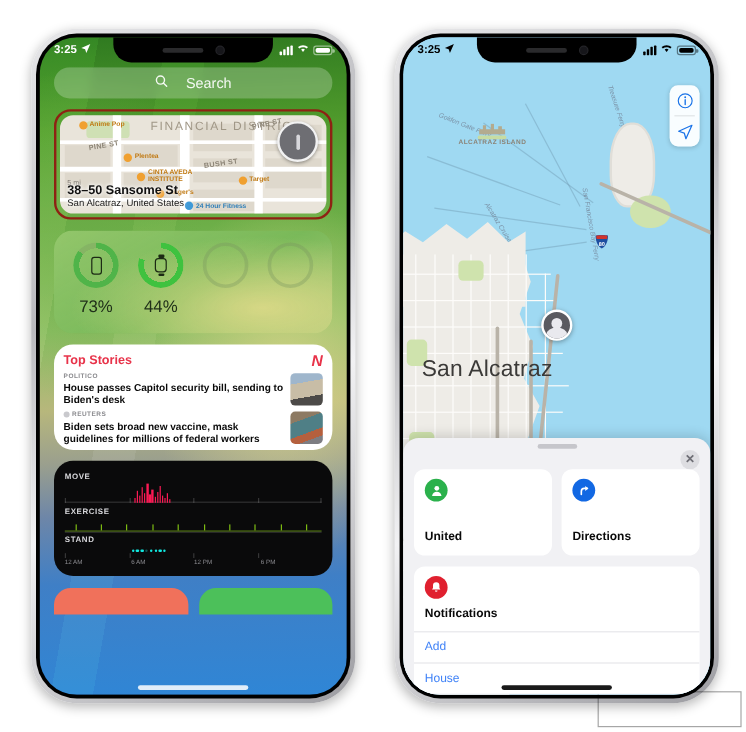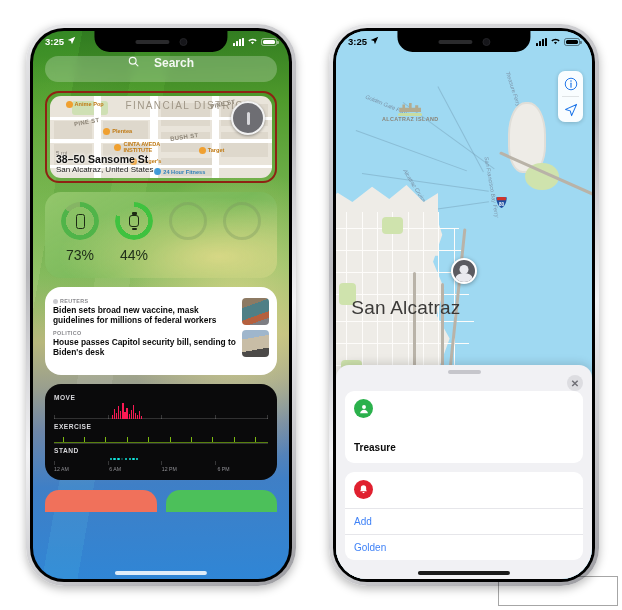--- a/index.html
+++ b/index.html
@@ -94,24 +94,23 @@
     background:
       linear-gradient(100deg, rgba(255,255,255,.10) 0 14%, rgba(0,0,0,0) 14% 30%,
                       rgba(255,255,255,.08) 30% 40%, rgba(0,0,0,0) 40%);
     mix-blend-mode: overlay;
   }
   .today { position:absolute; inset:0; padding:25px 12px 0; z-index:10;
            display:flex; flex-direction:column; gap:9px; }
 
   .searchbar {
     height:26px; border-radius:13px; background:rgba(255,255,255,.24);
-    display:flex; justify-content:center; gap:15px;
+    display:flex; align-items:center; justify-content:center; gap:15px;
     color:rgba(255,255,255,.92); font-size:12px;
     backdrop-filter: blur(4px);
-    font-weight: bold;
   }
 
   
   .annot {
     position:relative;
     border:2.5px solid #8e2213; border-radius:14px; padding:3px;
   }
 
   
   .maps-widget {
@@ -459,38 +458,42 @@
             </div>
             <div class="pcts">
               <span>73%</span>
               <span>44%</span>
               <span></span>
               <span></span>
             </div>
           </div>
 
           <div class="news-widget">
+            <div class="news-head">
+              <div class="news-title">Top Stories</div>
+              <div class="news-logo">N</div>
+            </div>
+            <div class="story">
+              <div class="story-txt">
+                <div class="src">
+                  <span>POLITICO</span>
+                </div>
+                <div class="headline">House passes Capitol security bill, sending to Biden's desk</div>
+              </div>
+              <div class="thumb t2"></div>
+            </div>
             <div class="story">
               <div class="story-txt">
                 <div class="src">
                   <span class="sdot"></span>
                   <span>REUTERS</span>
                 </div>
                 <div class="headline">Biden sets broad new vaccine, mask guidelines for millions of federal workers</div>
               </div>
               <div class="thumb t1"></div>
-            </div>
-            <div class="story">
-              <div class="story-txt">
-                <div class="src">
-                  <span>POLITICO</span>
-                </div>
-                <div class="headline">House passes Capitol security bill, sending to Biden's desk</div>
-              </div>
-              <div class="thumb t2"></div>
             </div>
           </div>
 
           <div class="fit-widget">
             <div class="fit-right">
               <div>
                 <div class="chart-lab">MOVE</div>
                 <div class="chart">
                   <div class="base"></div>
                   <div class="tick" style="left:0"></div>
@@ -681,35 +684,45 @@
           <div class="sheet-close">✕</div>
 
           <div class="cards">
             <div class="card">
               <div class="cic" style="background:#2bb14c">
                 <svg width="12" height="12" viewBox="0 0 14 14">
                     <circle cx="7" cy="4.6" r="2.3" fill="#fff"></circle>
                     <path d="M2.4 12c.5-2.6 2.4-4 4.6-4s4.1 1.4 4.6 4z" fill="#fff"></path>
                   </svg>
               </div>
-              <div class="card-lab">Treasure</div>
+              <div class="card-lab">United</div>
+            </div>
+            <div class="card">
+              <div class="cic" style="background:#1268e3">
+                <svg width="12" height="12" viewBox="0 0 14 14">
+                    <path d="M4 10.5V7.6c0-1.6 1.3-2.9 2.9-2.9h3" fill="none" stroke="#fff" stroke-width="1.6" stroke-linecap="round"></path>
+                    <path d="m7.8 2.3 3 2.4-3 2.4z" fill="#fff"></path>
+                  </svg>
+              </div>
+              <div class="card-lab">Directions</div>
             </div>
           </div>
 
           <div class="list">
             <div class="list-main">
               <div class="cic" style="background:#e0202f">
                 <svg width="11" height="11" viewBox="0 0 14 14">
                     <path d="M7 1.6a3.4 3.4 0 0 0-3.4 3.4v2.6L2.6 9.3h8.8L10.4 7.6V5A3.4 3.4 0 0 0 7 1.6z" fill="#fff"></path>
                     <path d="M5.6 10.3a1.4 1.4 0 0 0 2.8 0z" fill="#fff"></path>
                   </svg>
               </div>
+              <div class="card-lab">Notifications</div>
             </div>
             <div class="list-row">Add</div>
-            <div class="list-row">Golden</div>
+            <div class="list-row">House</div>
           </div>
         </div>
 
         <div class="notch">
           <div class="speaker"></div>
           <div class="cam"></div>
         </div>
 
         <div class="statusbar">
           <div class="sb-left">

